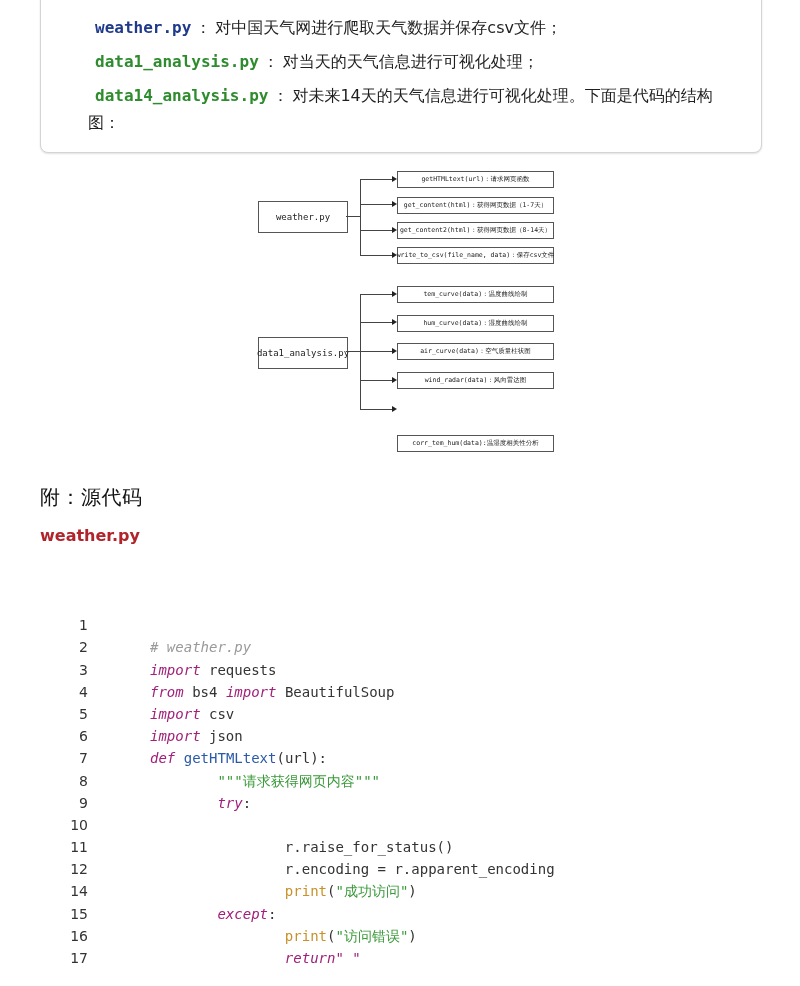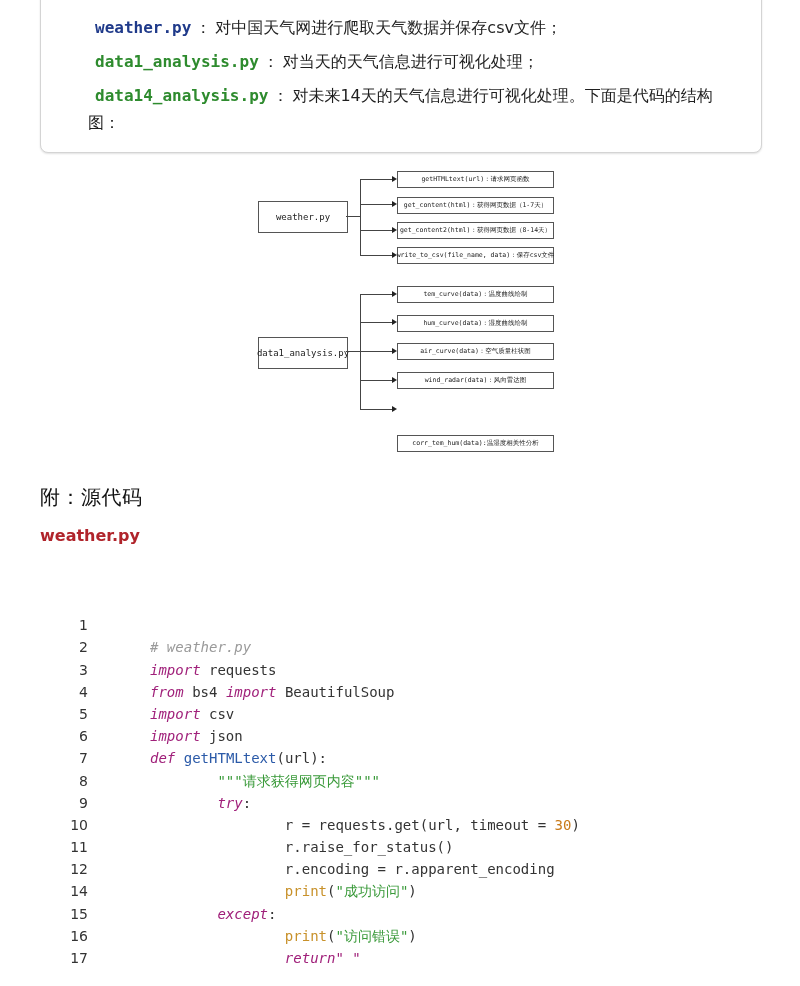--- a/index.html
+++ b/index.html
@@ -130,21 +130,20 @@
   <div class="code-line">
     <span class="ln">7</span>
     <span class="src"><span>        </span><span class="st">"""请求获得网页内容"""</span></span>
   </div>
   <div class="code-line">
     <span class="ln">8</span>
     <span class="src"><span>        </span><span class="kw">try</span><span>:</span></span>
   </div>
   <div class="code-line">
     <span class="ln">9</span>
-    <span class="src"><span>                </span><span>r = requests.get(url, timeout = </span><span class="nm">30</span><span>)</span></span>
   </div>
   <div class="code-line">
     <span class="ln">10</span>
     <span class="src"><span>                </span><span>r.raise_for_status()</span></span>
   </div>
   <div class="code-line">
     <span class="ln">11</span>
     <span class="src"><span>                </span><span>r.encoding = r.apparent_encoding</span></span>
   </div>
   <div class="code-line">

